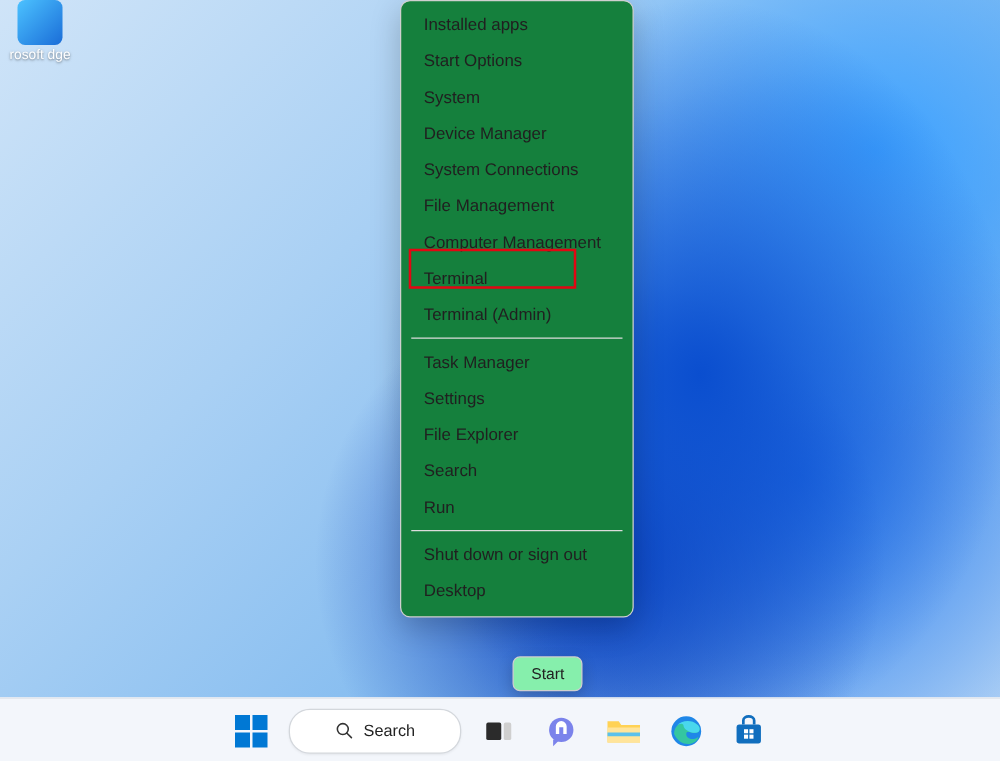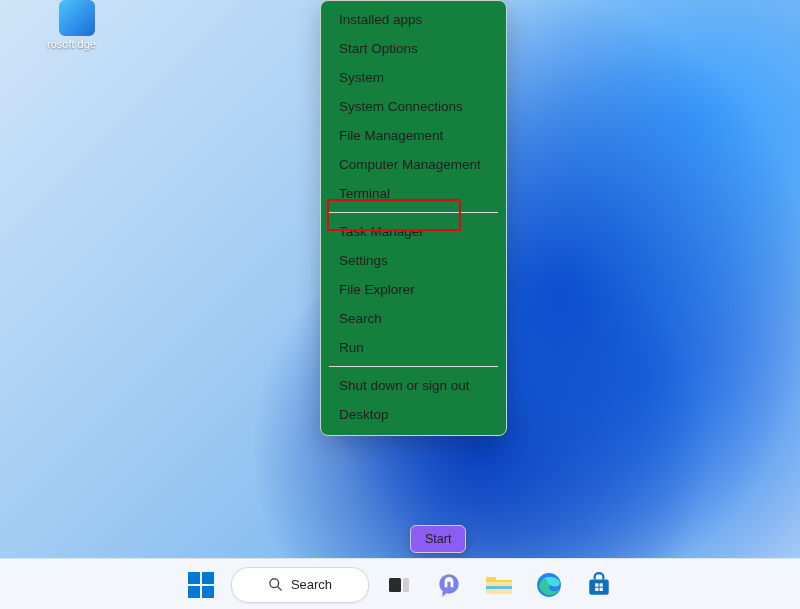--- a/index.html
+++ b/index.html
@@ -7,32 +7,32 @@
   #desktop{
     position:absolute;left:0;top:0;width:800px;height:558px;
     background:
       radial-gradient(ellipse 420px 500px at 560px 300px,#0a4ecf 0%,rgba(10,78,207,0) 60%),
       radial-gradient(ellipse 500px 420px at 700px 120px,#3ea2ff 0%,rgba(62,162,255,0) 55%),
       radial-gradient(ellipse 380px 380px at 480px 450px,#0a3bb8 0%,rgba(10,59,184,0) 60%),
       radial-gradient(ellipse 500px 520px at 640px 380px,#2f7ff0 0%,rgba(47,127,240,0) 62%),
       linear-gradient(135deg,#cfe4f8 0%,#a9d0f4 35%,#7fb9ef 70%,#cde4f6 100%);
   }
   
-  .di{position:absolute;left:2px;top:0;width:60px;text-align:left;margin-left:45px;}
+  .di{position:absolute;left:2px;top:0;width:60px;text-align:center;}
   .di .glyph{width:36px;height:36px;margin:0 auto 2px;background:linear-gradient(135deg,#4cc2ff,#1a6dd8);border-radius:6px;}
   .di .lbl{color:#fff;font-size:11px;text-shadow:0 1px 2px rgba(0,0,0,.5);line-height:12px;}
   
   #winx{
     position:absolute;left:320px;top:0;width:185px;background:#15803d;border:1px solid #d0d0d0;
     border-radius:8px;box-shadow:0 8px 24px rgba(0,0,0,.22);padding:4px 0 6px;
   }
   .mi{position:relative;padding:7px 18px;font-size:13.5px;color:#202020;cursor:default;}
   .sep{height:1px;background:#dcdcdc;margin:4px 8px;}
   .hl{position:absolute;border:2px solid #e30613;pointer-events:none;}
-  .sub{position:absolute;background:#8b5cf6;border:1px solid #cfcfcf;border-radius:6px;
+  .sub{position:absolute;background:#86efac;border:1px solid #cfcfcf;border-radius:6px;
        box-shadow:0 4px 12px rgba(0,0,0,.2);font-size:12.5px;color:#222;padding:6px 14px;}
   
   #taskbar{position:absolute;left:0;top:558px;width:800px;height:51px;background:#f3f6fb;
            border-top:1px solid #dfe4ea;display:flex;align-items:center;justify-content:center;gap:10px;}
   .tb-item{height:40px;display:flex;align-items:center;justify-content:center;border-radius:4px;}
   .tb-icon{width:40px;}
   
   .win-logo{width:26px;height:26px;display:grid;grid-template:1fr 1fr/1fr 1fr;gap:2px;}
   .win-logo span{background:#0078d4;}
   
@@ -50,24 +50,26 @@
     <div class="glyph"></div>
     <div class="lbl">rosoft
 dge</div>
   </div>
 </div>
 
 <div id="winx">
   <div class="mi">Installed apps</div>
   <div class="mi">Start Options</div>
   <div class="mi">System</div>
+  <div class="mi">Device Manager</div>
   <div class="mi">System Connections</div>
   <div class="mi" id="mi-disk">File Management</div>
   <div class="mi">Computer Management</div>
   <div class="mi">Terminal</div>
+  <div class="mi">Terminal (Admin)</div>
   <div class="sep"></div>
   <div class="mi">Task Manager</div>
   <div class="mi">Settings</div>
   <div class="mi">File Explorer</div>
   <div class="mi">Search</div>
   <div class="mi">Run</div>
   <div class="sep"></div>
   <div class="mi">Shut down or sign out</div>
   <div class="mi">Desktop</div>
 </div>

